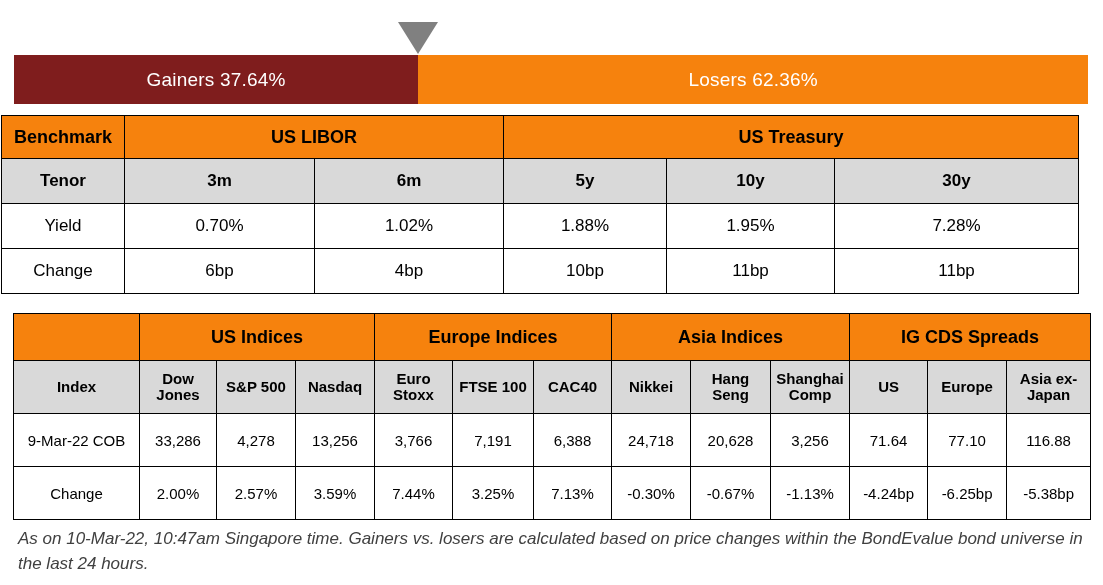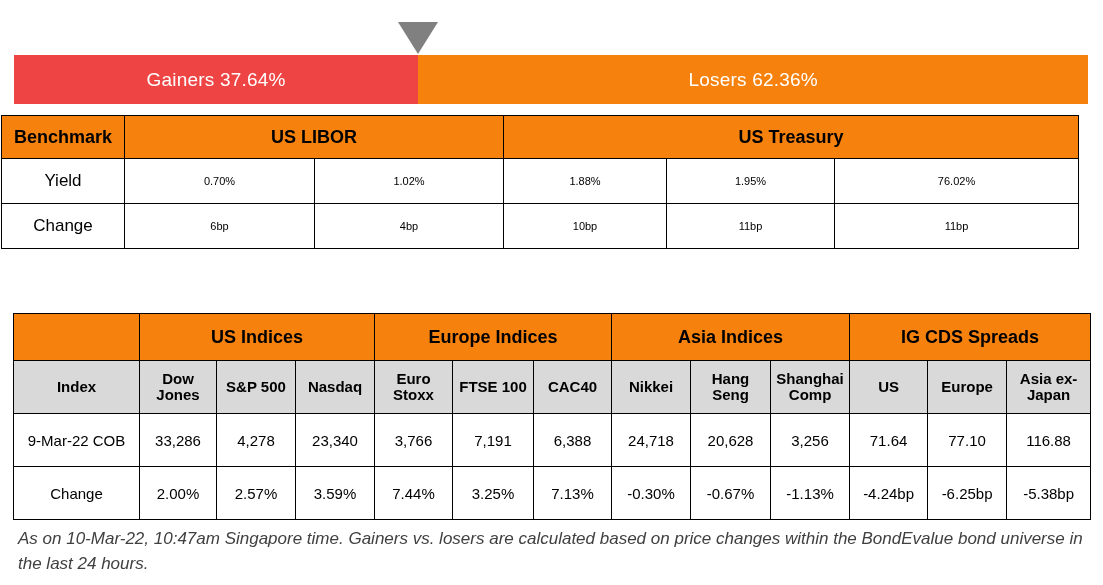--- a/index.html
+++ b/index.html
@@ -51,21 +51,21 @@
   }
   td.grp{
     background:#f6820d;color:#ffffff;font-weight:bold;font-size:18px;
     border-color:#000000;
   }
   td.grp.blank{background:#f6820d;}
   td.sub{
     background:#d9d9d9;font-weight:bold;font-size:17px;
   }
   td.sub.small{font-size:15px;line-height:1.06;}
-  td.val{background:#ffffff;font-size:11px;font-weight:400;}
+  td.val{background:#ffffff;font-size:17px;font-weight:400;}
   td.val.sm{font-size:15px;}
   td.lbl{background:#ffffff;font-size:17px;font-weight:400;}
   td.lbl.sm{font-size:15px;}
   .up{color:#00a14b;}
   .down{color:#ff0000;}
 
   
   #benchmark-table{left:1px;top:115px;width:1077px;}
   #benchmark-table tr.r-head td{height:42px;}
   #benchmark-table tr.r-sub td{height:44px;}
@@ -87,21 +87,21 @@
 </head>
 <body>
 
 <div class="page">
 
   <div class="gl-wrap">
     <div class="gl-pointer">
       <div class="gl-triangle" id="gl-triangle" style="left: 37.64%;"></div>
     </div>
     <div class="gl-bar">
-      <div class="gl-seg gl-gainers" id="gl-gainers" style="width: 37.64%; background: #ef4444;">
+      <div class="gl-seg gl-gainers" id="gl-gainers" style="width: 37.64%; background: #7f1d1d;">
         <span>Gainers 37.64%</span>
       </div>
       <div class="gl-seg gl-losers" id="gl-losers" style="width: 62.36%; background: rgb(246, 130, 13);">
         <span>Losers 62.36%</span>
       </div>
     </div>
   </div>
 
   <table class="grid" id="benchmark-table">
     <colgroup>
@@ -111,27 +111,35 @@
       <col style="width:163px">
         <col style="width:168px">
         <col style="width:244px">
     </colgroup>
     <tbody>
       <tr class="r-head">
         <td class="grp">Benchmark</td>
         <td class="grp" colspan="2">US LIBOR</td>
         <td class="grp" colspan="3">US Treasury</td>
       </tr>
+      <tr class="r-sub">
+        <td class="sub">Tenor</td>
+        <td class="sub">3m</td>
+        <td class="sub">6m</td>
+        <td class="sub">5y</td>
+        <td class="sub">10y</td>
+        <td class="sub">30y</td>
+      </tr>
       <tr class="r-body">
         <td class="lbl">Yield</td>
         <td class="val">0.70%</td>
         <td class="val">1.02%</td>
         <td class="val">1.88%</td>
         <td class="val">1.95%</td>
-        <td class="val">76.02%</td>
+        <td class="val">7.28%</td>
       </tr>
       <tr class="r-body">
         <td class="lbl">Change</td>
         <td class="val down">6bp</td>
         <td class="val down">4bp</td>
         <td class="val down">10bp</td>
         <td class="val down">11bp</td>
         <td class="val down">11bp</td>
       </tr>
     </tbody>
@@ -173,21 +181,21 @@
         <td class="sub small">Hang Seng</td>
         <td class="sub small">Shanghai Comp</td>
         <td class="sub small">US</td>
         <td class="sub small">Europe</td>
         <td class="sub small">Asia ex-Japan</td>
       </tr>
       <tr class="r-body">
         <td class="lbl sm">9-Mar-22 COB</td>
         <td class="val sm">33,286</td>
         <td class="val sm">4,278</td>
-        <td class="val sm">23,340</td>
+        <td class="val sm">13,256</td>
         <td class="val sm">3,766</td>
         <td class="val sm">7,191</td>
         <td class="val sm">6,388</td>
         <td class="val sm">24,718</td>
         <td class="val sm">20,628</td>
         <td class="val sm">3,256</td>
         <td class="val sm">71.64</td>
         <td class="val sm">77.10</td>
         <td class="val sm">116.88</td>
       </tr>

